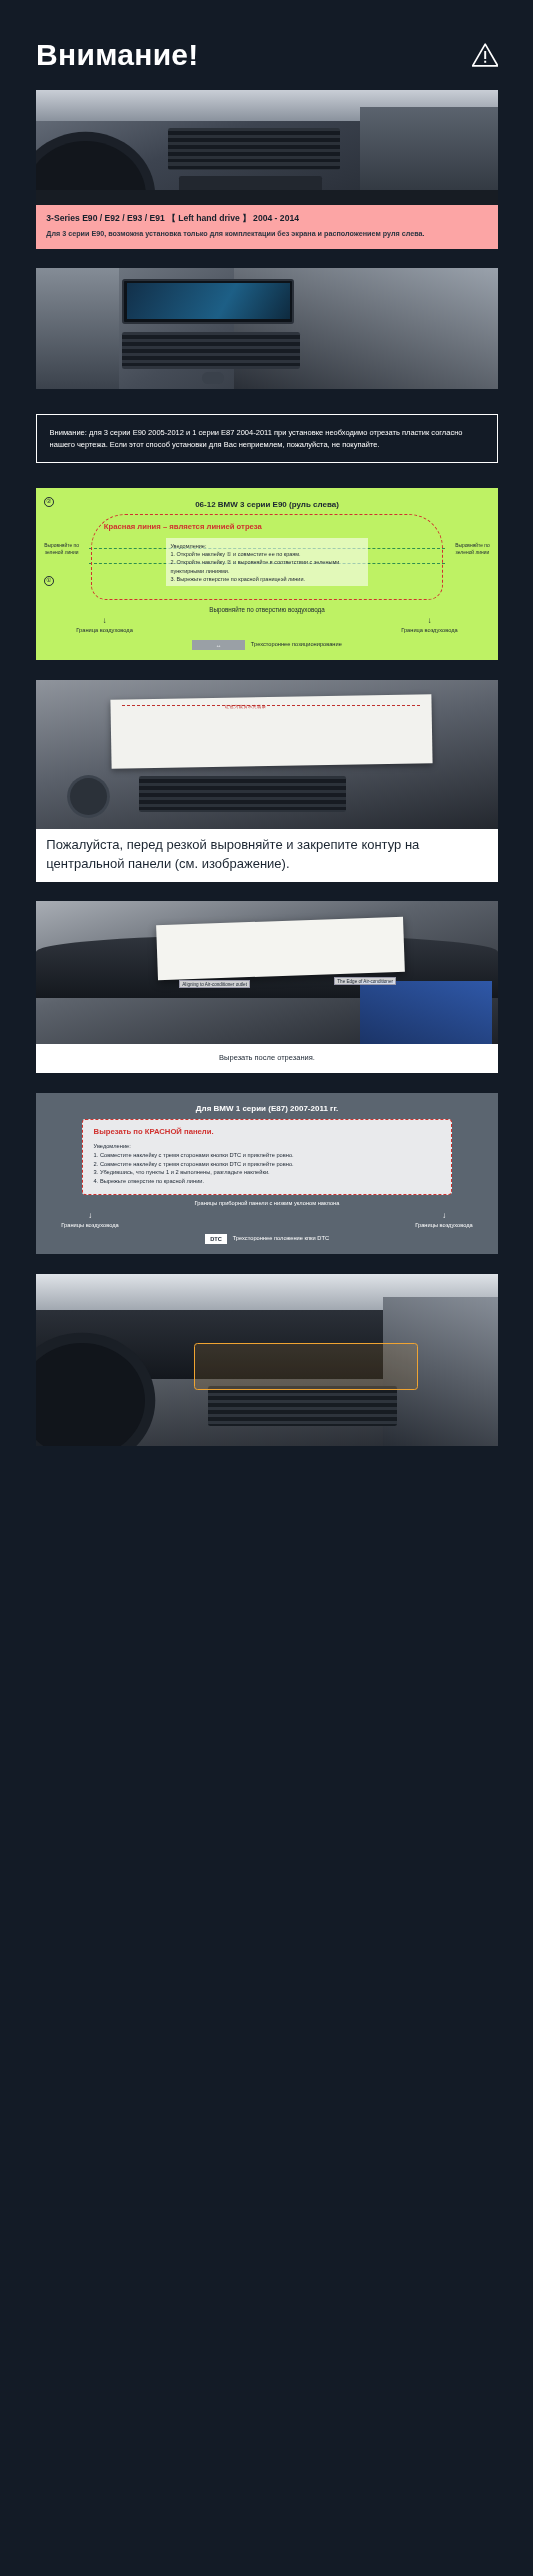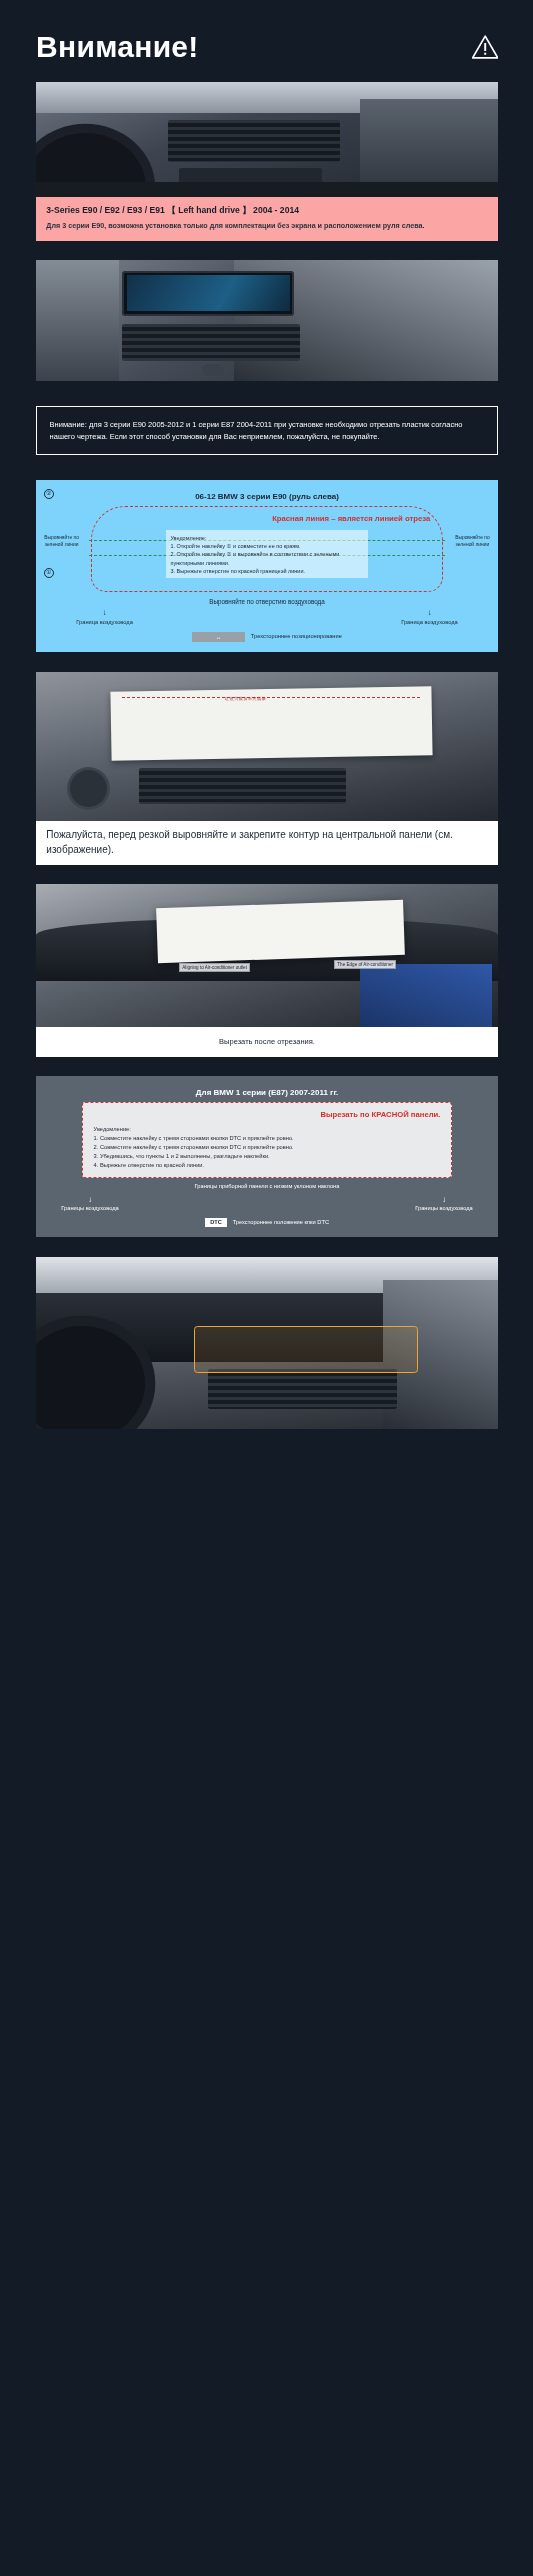--- a/index.html
+++ b/index.html
@@ -10,21 +10,21 @@
   body {
     width: 534px;
     font-family: "Liberation Sans", sans-serif;
     color: #ffffff;
     -webkit-font-smoothing: antialiased;
   }
   .page {
     width: 534px;
     min-height: 2576px;
     background: #131b26;
-    padding: 0 0 34px 0;
+    padding: 8px 0 34px 0;
     position: relative;
     overflow: hidden;
   }
 
   
   .header {
     padding: 32px 36px 19.5px 36px;
     display: flex;
     align-items: center;
     justify-content: space-between;
@@ -69,21 +69,21 @@
   .notice {
     margin: 25px 36px 25px 36px;
     border: 1.1px solid #ffffff;
     padding: 11.5px 12.6px;
     font-size: 7.5px;
     line-height: 1.6;
   }
 
   
   .diagram-card {
-    background: #7dd3fc;
+    background: #bef264;
     color: #1b2531;
     margin: 0 36px 19.5px 36px;
     padding: 9.2px 10.3px 10.3px 10.3px;
     position: relative;
   }
   .diagram-title {
     text-align: center;
     font-size: 8px;
     font-weight: bold;
     margin: 2.3px 0 5.7px 0;
@@ -103,21 +103,21 @@
   }
   .red-zone {
     border: 1.1px dashed #d0322f;
     border-radius: 34px 34px 15px 15px;
     margin: 3.4px 45px 3.4px 45px;
     padding: 6.9px 11.5px 8px 11.5px;
     position: relative;
     min-height: 86px;
   }
   .red-title {
-    text-align: right;
+    text-align: left;
     color: #d0322f;
     font-size: 7.7px;
     font-weight: bold;
     line-height: 1.35;
     margin-bottom: 5.7px;
   }
   .notice-list {
     background: rgba(255,255,255,0.55);
     font-size: 5.5px;
     line-height: 1.5;
@@ -208,21 +208,21 @@
     font-size: 5.7px;
     font-weight: bold;
     padding: 1.7px 5.2px;
     display: inline-block;
   }
 
   
   .plain-caption {
     background: #ffffff;
     color: #1b2531;
-    font-size: 10px;
+    font-size: 13px;
     line-height: 1.45;
     padding: 7.5px 10.3px;
   }
   .center-caption {
     text-align: center;
     font-size: 7.5px;
     padding: 9.2px 10.3px;
   }
 
   

